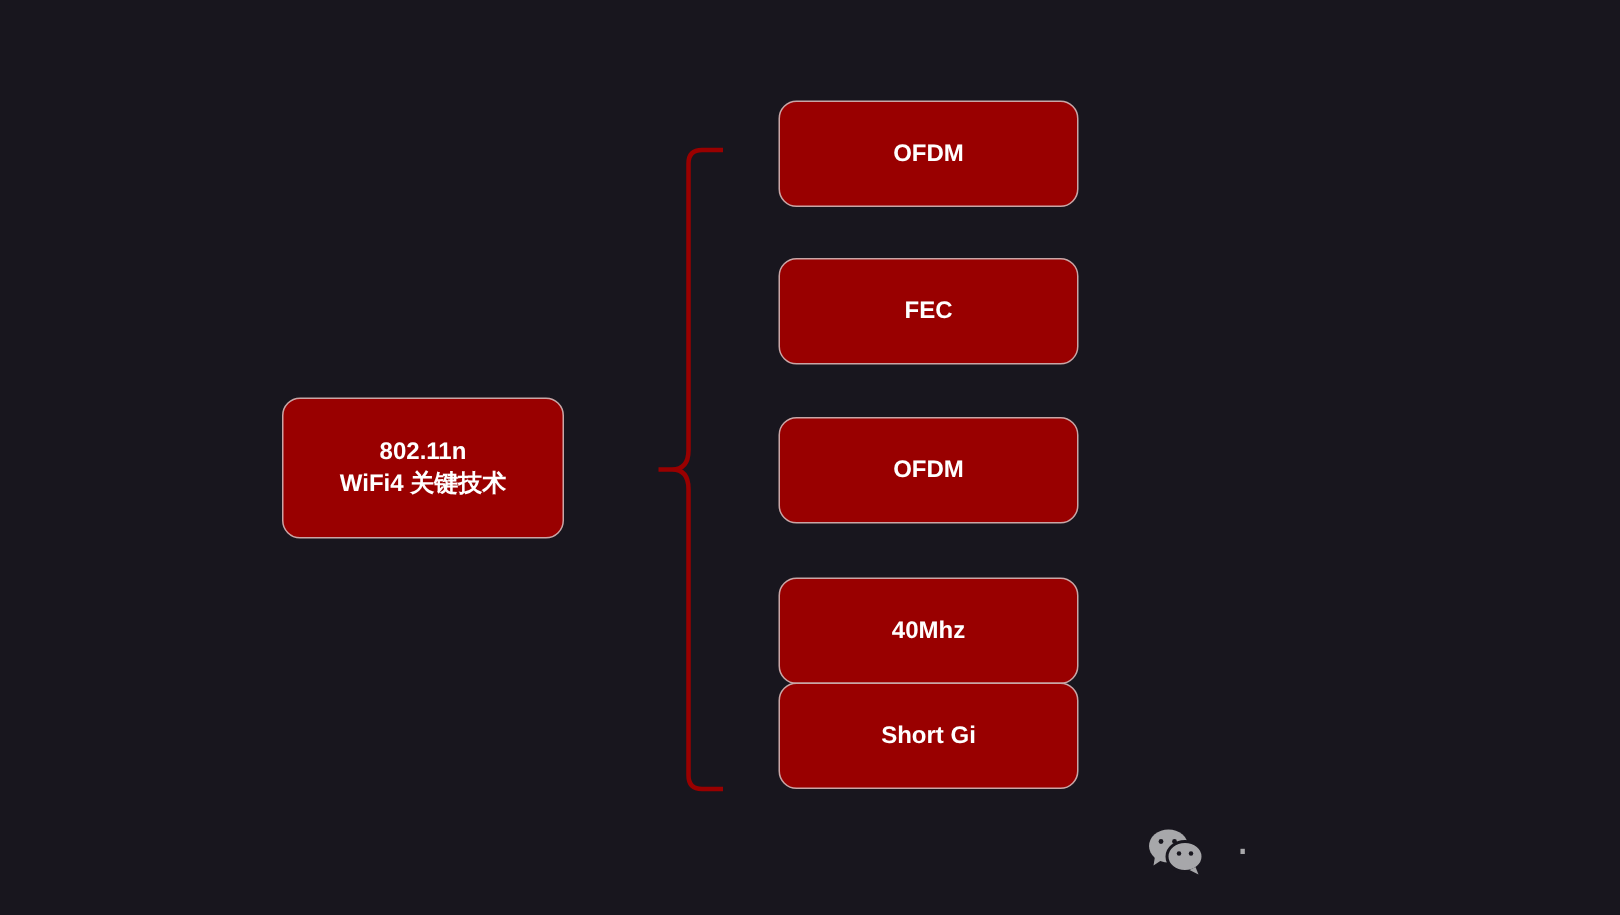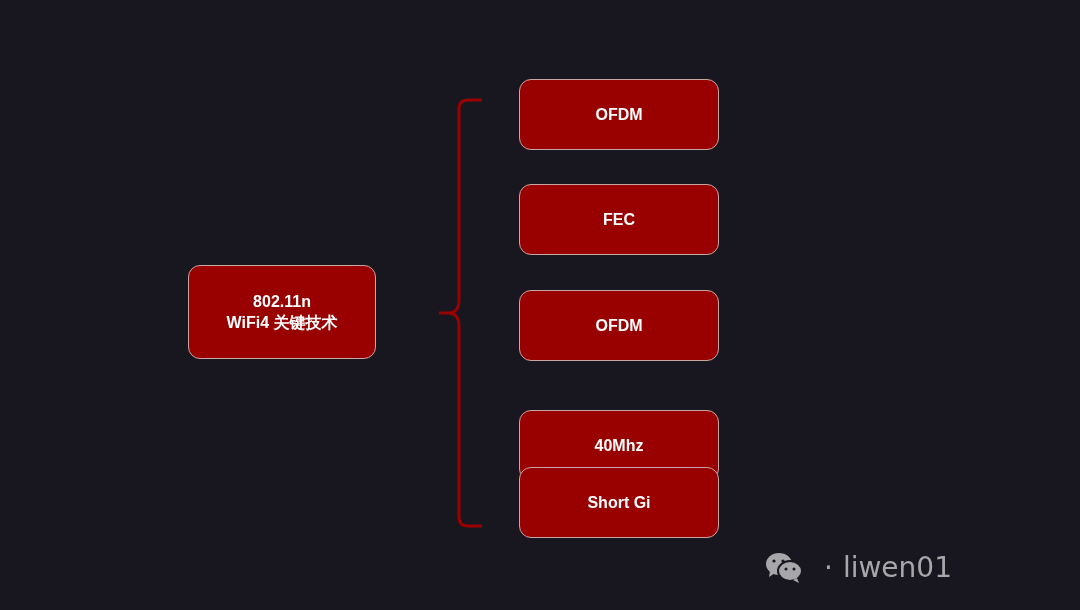--- a/index.html
+++ b/index.html
@@ -16,21 +16,21 @@
     border: 1.5px solid #c9a6a6;
     border-radius: 12px;
     color: #ffffff;
     font-weight: bold;
     font-size: 16px;
     display: flex; align-items: center; justify-content: center;
     text-align: center;
     line-height: 21px;
   }
   .root { left: 188px; top: 265px; width: 188px; height: 94px; flex-direction: column; }
-  .child { left: 519px; width: 200px; height: 71px; margin-top: 12px; }
+  .child { left: 519px; width: 200px; height: 71px; }
   #brace { position: absolute; left: 0; top: 0; }
   .watermark {
     position: absolute; left: 764px; top: 551px;
     display: flex; align-items: center;
     color: #a7a7aa; font-size: 28px;
     font-family: "DejaVu Sans", sans-serif;
   }
   .watermark .wx { width: 40px; height: 32px; margin-right: 10px; }
   .watermark .sep { margin: 0 10px; }
 </style>
@@ -48,33 +48,32 @@
 
 <div class="node child" style="top:67px">
     <span>OFDM</span>
   </div>
 <div class="node child" style="top:172px">
     <span>FEC</span>
   </div>
 <div class="node child" style="top:278px">
     <span>OFDM</span>
   </div>
-<div class="node child" style="top:398px">
+<div class="node child" style="top:385px">
     <span>40Mhz</span>
   </div>
 <div class="node child" style="top:455px">
     <span>Short Gi</span>
   </div>
 
 <div class="watermark">
   <svg class="wx" viewBox="0 0 40 32">
     <ellipse cx="15" cy="12" rx="13" ry="11" fill="#a7a7aa"></ellipse>
     <path d="M6 19 L5 25 L11 21 Z" fill="#a7a7aa"></path>
     <ellipse cx="26" cy="19" rx="12" ry="10" fill="#a7a7aa" stroke="#18161e" stroke-width="2"></ellipse>
     <path d="M33 26 L35 31 L29 28 Z" fill="#a7a7aa"></path>
     <circle cx="10" cy="9" r="1.6" fill="#18161e"></circle>
     <circle cx="19" cy="9" r="1.6" fill="#18161e"></circle>
     <circle cx="22" cy="17" r="1.5" fill="#18161e"></circle>
     <circle cx="30" cy="17" r="1.5" fill="#18161e"></circle>
   </svg>
   <span class="sep">·</span>
-  <span>liwen01</span>
 </div>
 
 </body></html>

